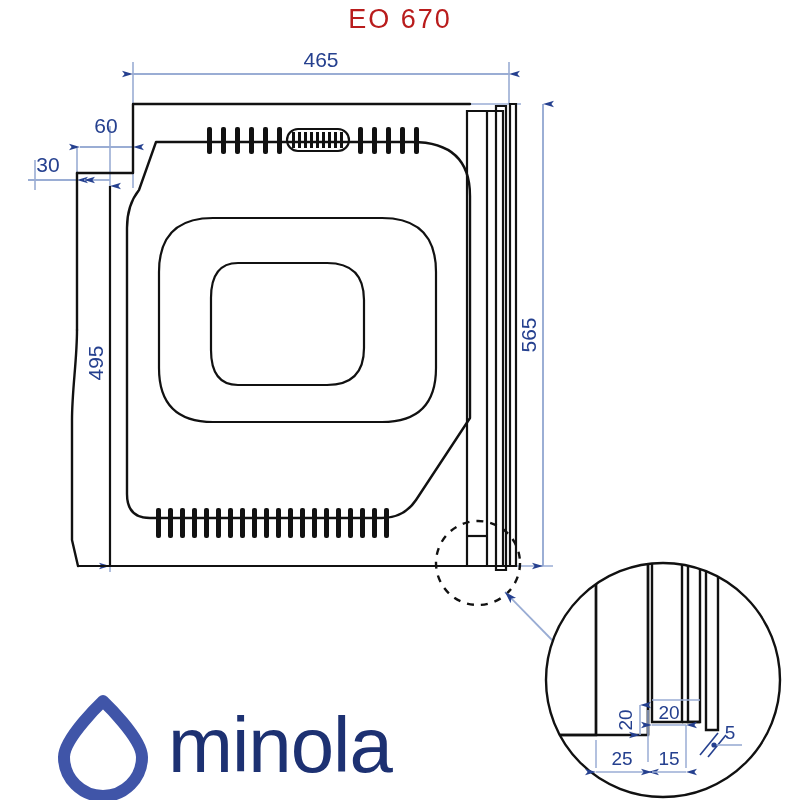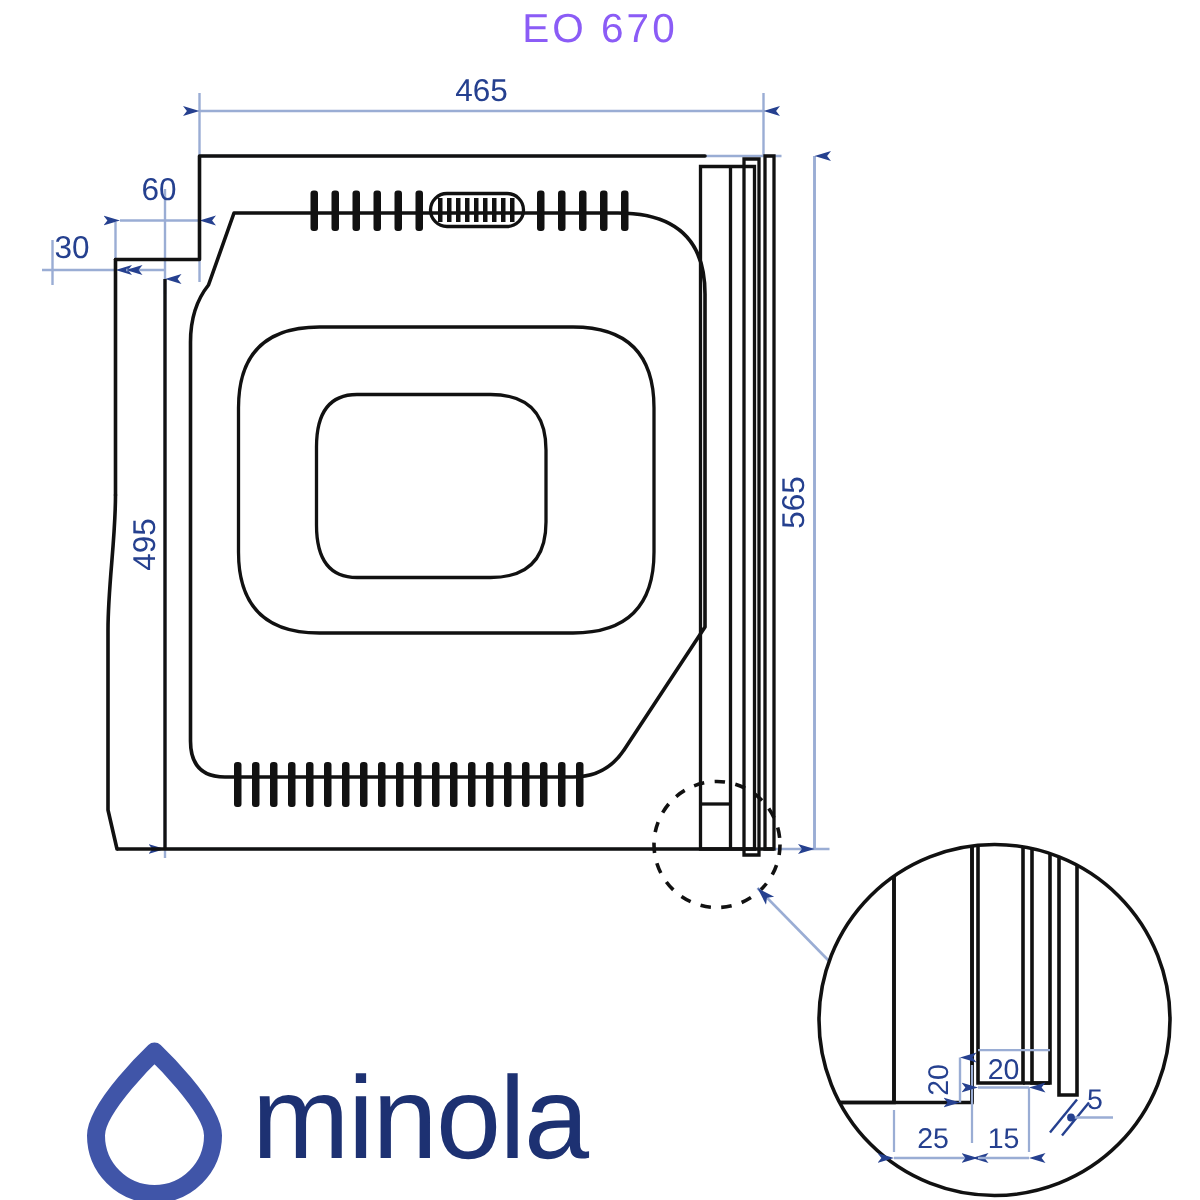--- a/index.html
+++ b/index.html
@@ -22,21 +22,21 @@
     height: 800px;
   }
   .title {
     position: absolute;
     left: 0;
     top: 4px;
     width: 800px;
     text-align: center;
     font-size: 27px;
     letter-spacing: 2px;
-    color: #8b5cf6;
+    color: #b91c1c;
     font-family: "Liberation Sans", sans-serif;
   }
   svg { display: block; }
   text {
     font-family: "Liberation Sans", sans-serif;
     fill: #1d3172;
   }
   .dimtext { font-size: 21px; fill: #25408f; }
   .dimtext-sm { font-size: 19px; fill: #25408f; }
 </style>

